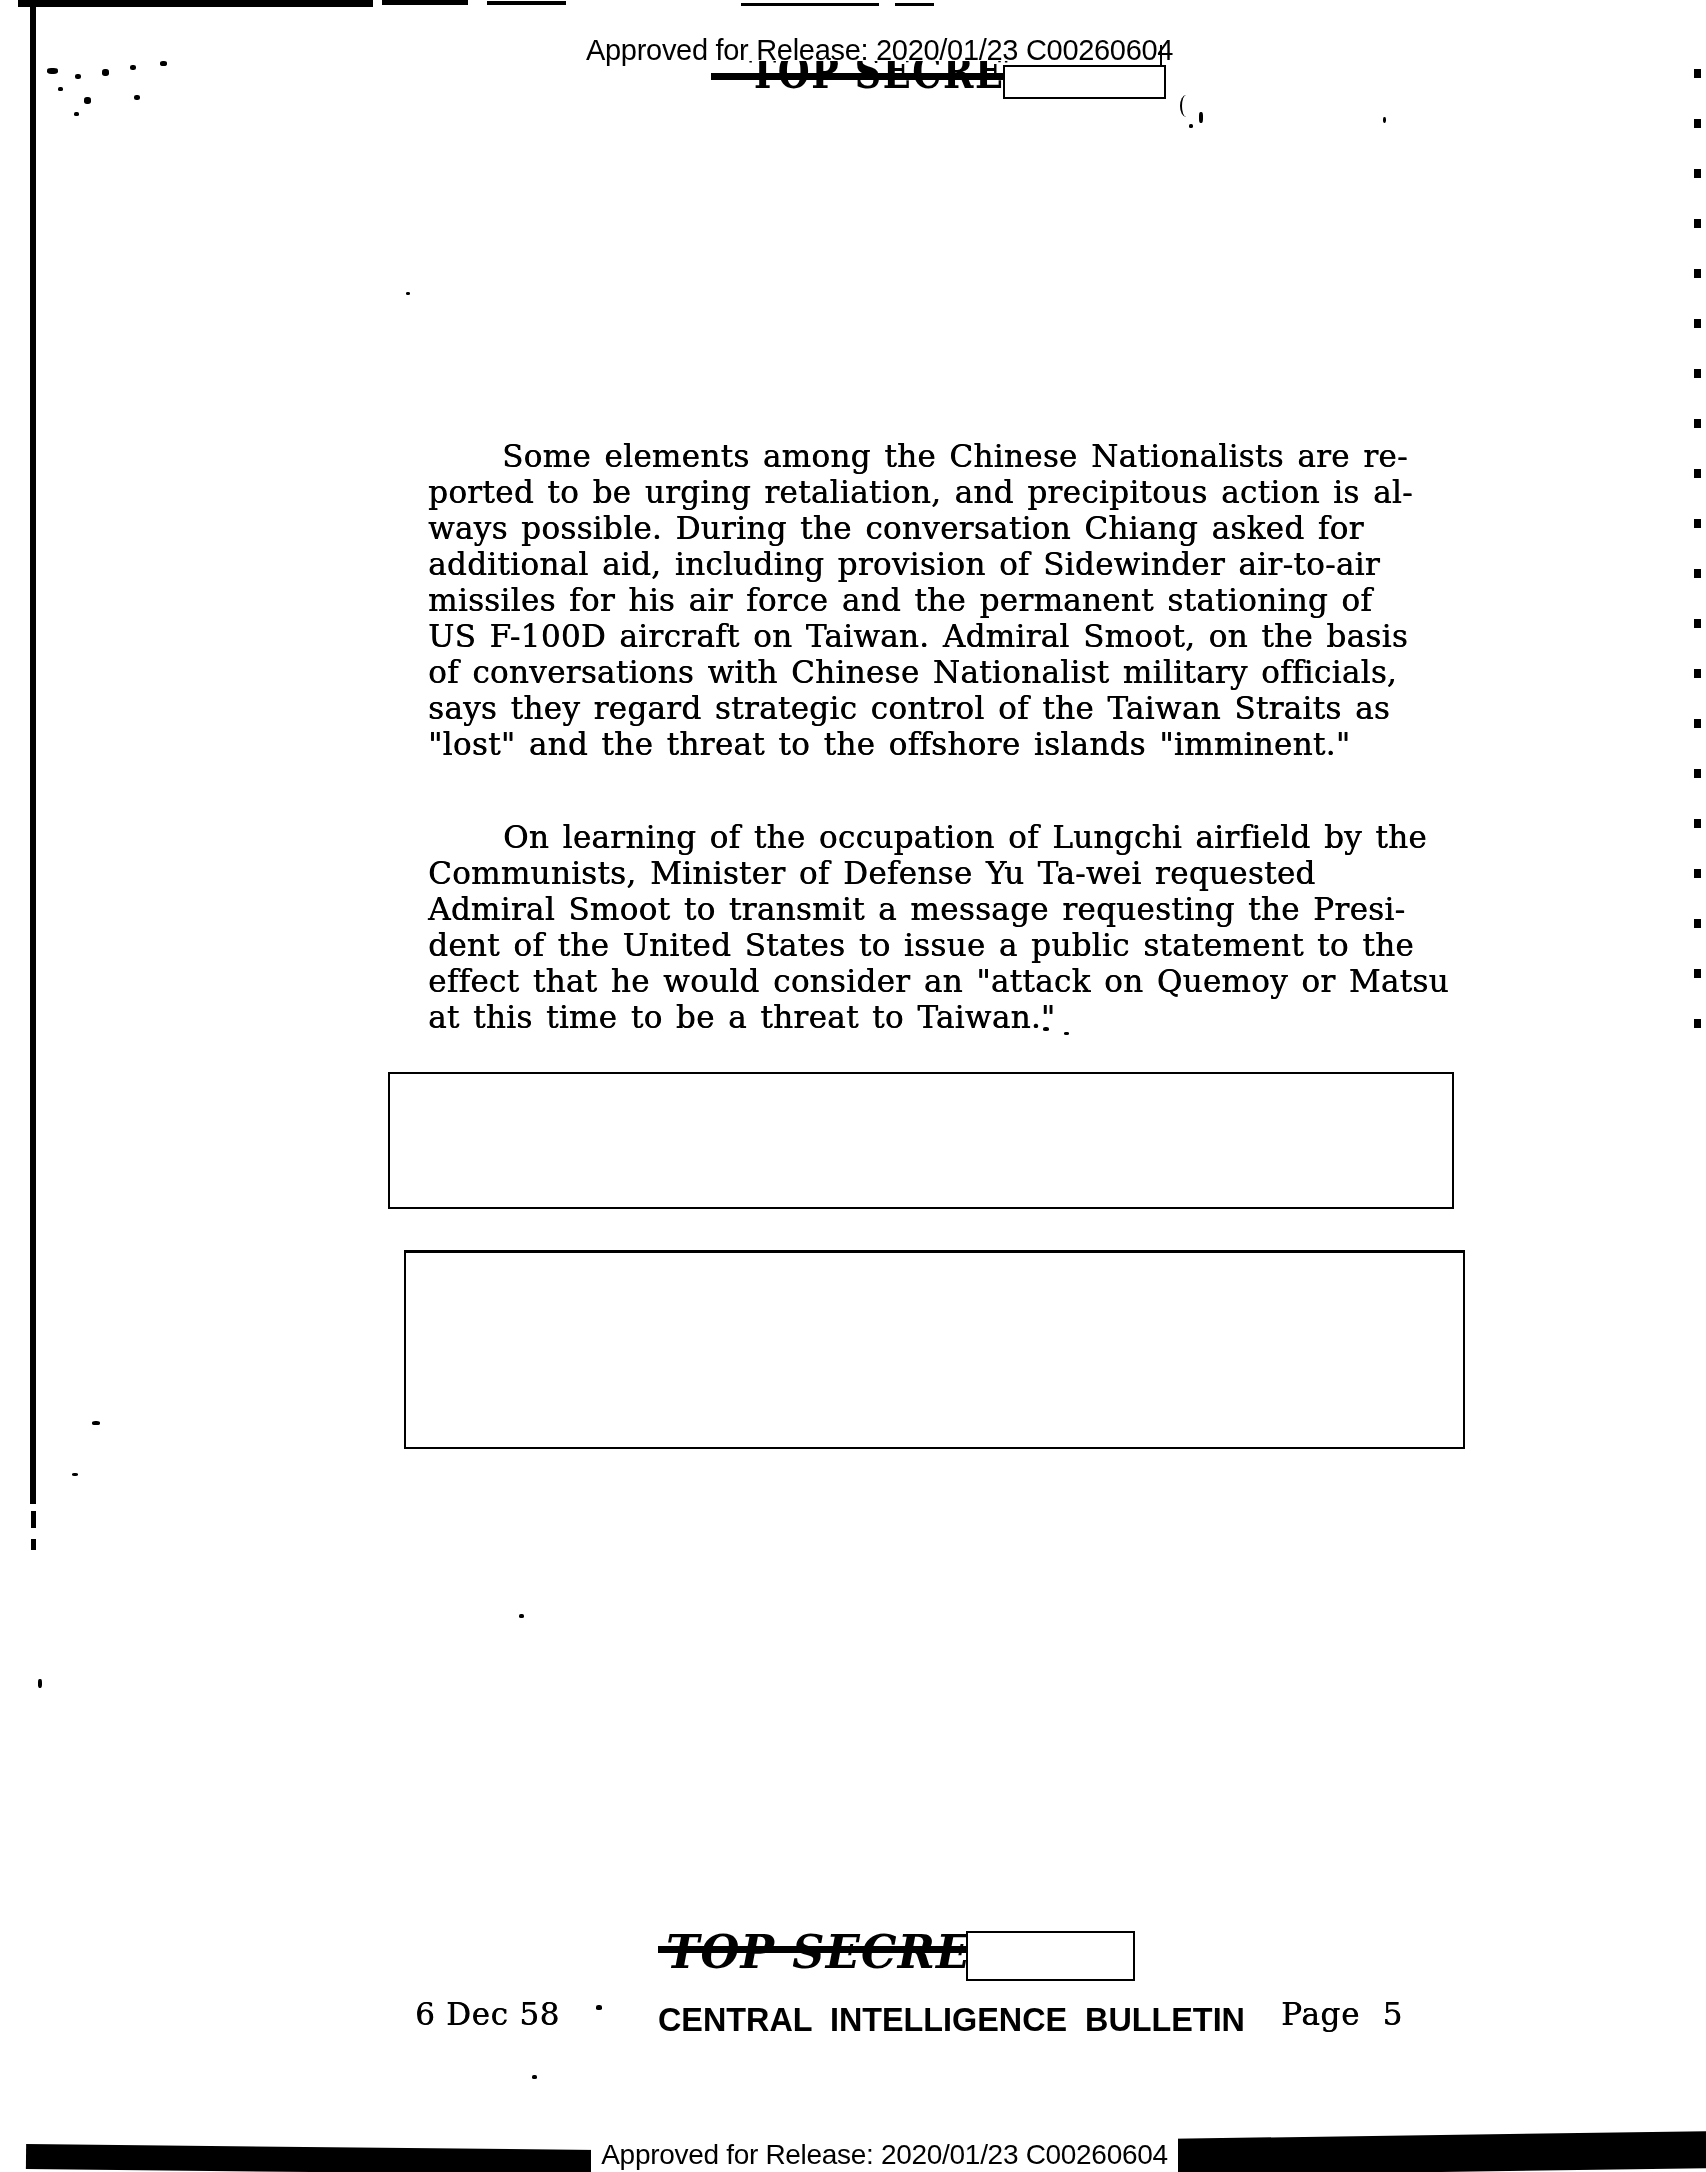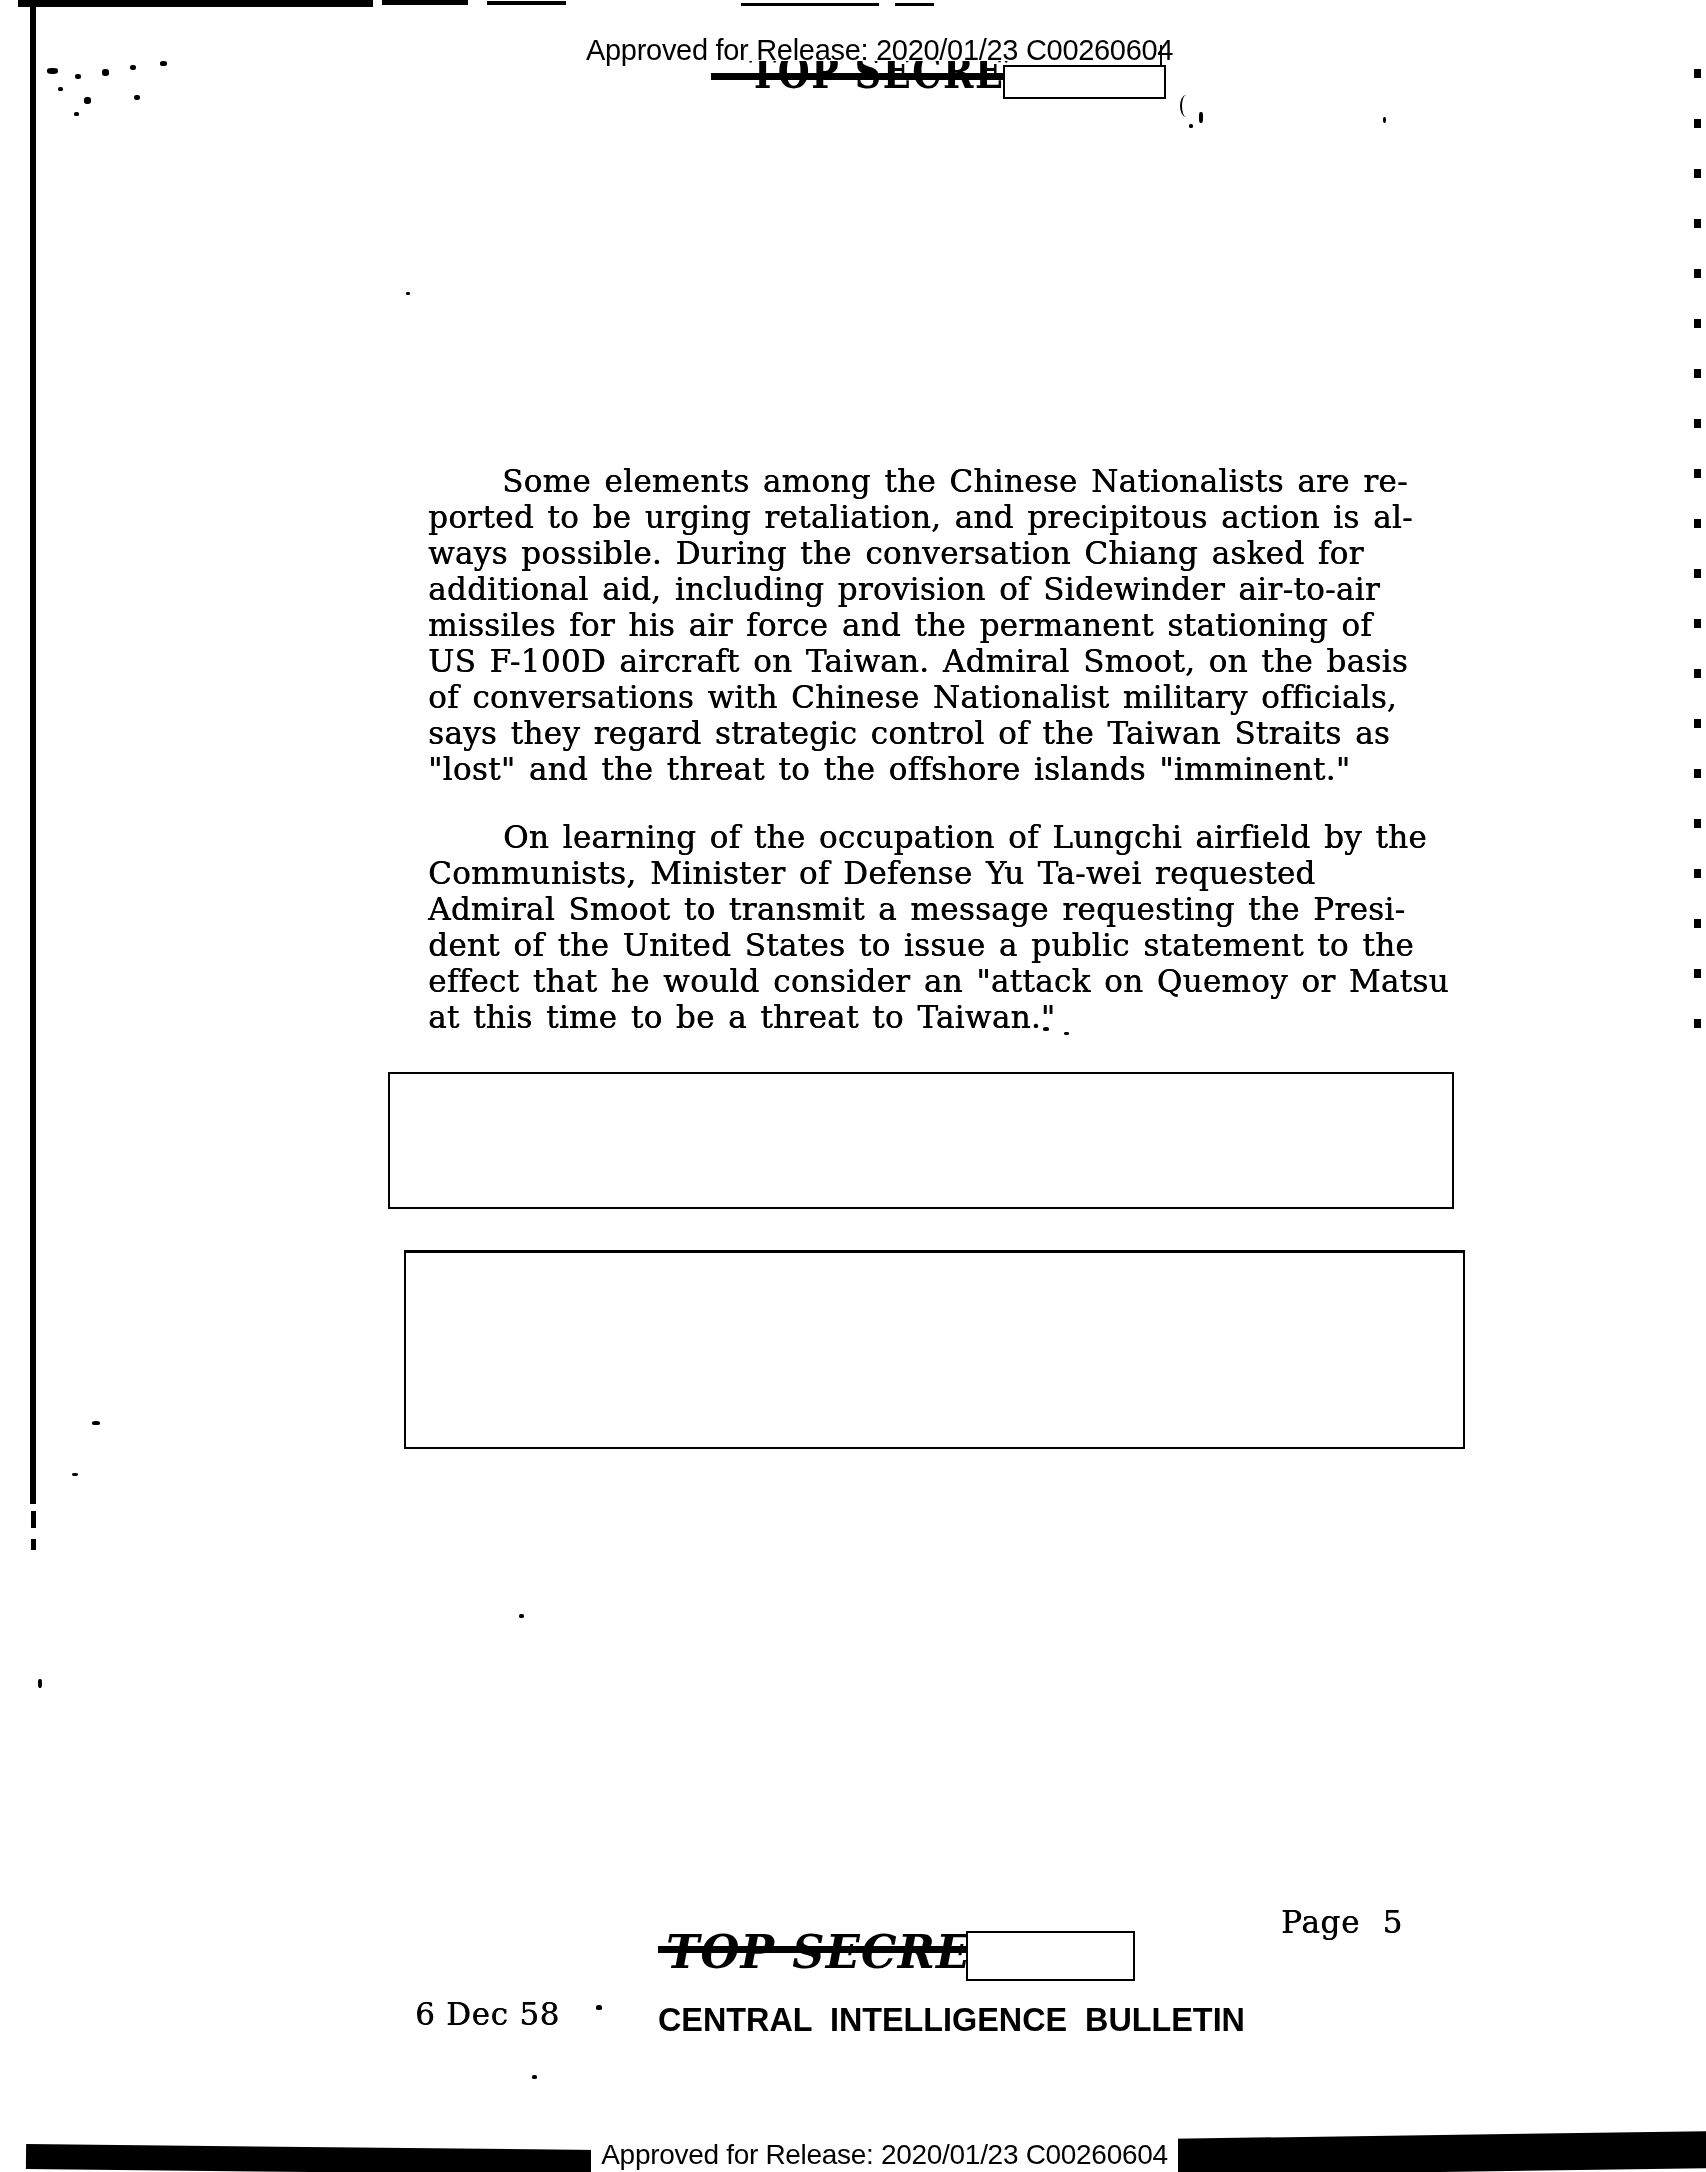--- a/index.html
+++ b/index.html
@@ -52,21 +52,21 @@
   .declass-box-top-tick{left:1160px;top:45px;width:2px;height:22.4px;}
   
   .para{
     position:absolute;left:428px;width:1080px;
     font-size:31px;line-height:36px;
     letter-spacing:0.3px;word-spacing:3.3px;
     white-space:pre-line;
     text-shadow:0.5px 0 0 #000;
   }
   .para-1{top:298px;}
-  .para-2{top:438px;text-indent:74px;margin-top:25px;}
+  .para-2{top:438px;text-indent:74px;}
   .para-3{top:819px;text-indent:75px;}
   
   .redaction-box{position:absolute;border:2px solid #000;background:#fff;}
   .redaction-box-1{left:388px;top:1072px;width:1062px;height:133px;border-bottom-width:2.6px;}
   .redaction-box-2{left:404px;top:1250px;width:1057px;height:194px;border-top-width:3.3px;}
   
   .stamp-bottom-text{
     position:absolute;left:666px;top:1924px;
     font-family:"DejaVu Serif", serif;font-weight:bold;font-style:italic;
     font-size:47px;letter-spacing:1.3px;white-space:nowrap;
@@ -81,21 +81,21 @@
     position:absolute;left:415px;top:1996px;
     font-size:31px;letter-spacing:0.7px;text-shadow:0.5px 0 0 #000;
   }
   .footer-title{
     position:absolute;left:658px;top:2001px;
     font-family:"Liberation Sans", sans-serif;font-weight:bold;
     font-size:33px;letter-spacing:0px;word-spacing:9.2px;white-space:nowrap;
     transform:scaleX(0.98);transform-origin:left top;
   }
   .footer-page{
-    position:absolute;left:1281px;top:1904px;
+    position:absolute;left:1281px;top:1996px;
     font-size:31px;word-spacing:12px;letter-spacing:0.7px;text-shadow:0.5px 0 0 #000;
   }
   
   .bottom-bar-left{left:26px;top:2147px;width:573px;height:25px;transform:rotate(0.6deg);}
   .bottom-bar-right{left:1172px;top:2135px;width:537px;height:37px;transform:rotate(-0.8deg);}
   .approval-bottom-patch{
     position:absolute;left:591px;top:2133px;width:587px;height:39px;
     background:#fff;z-index:2;
     display:flex;align-items:flex-end;justify-content:center;
   }

